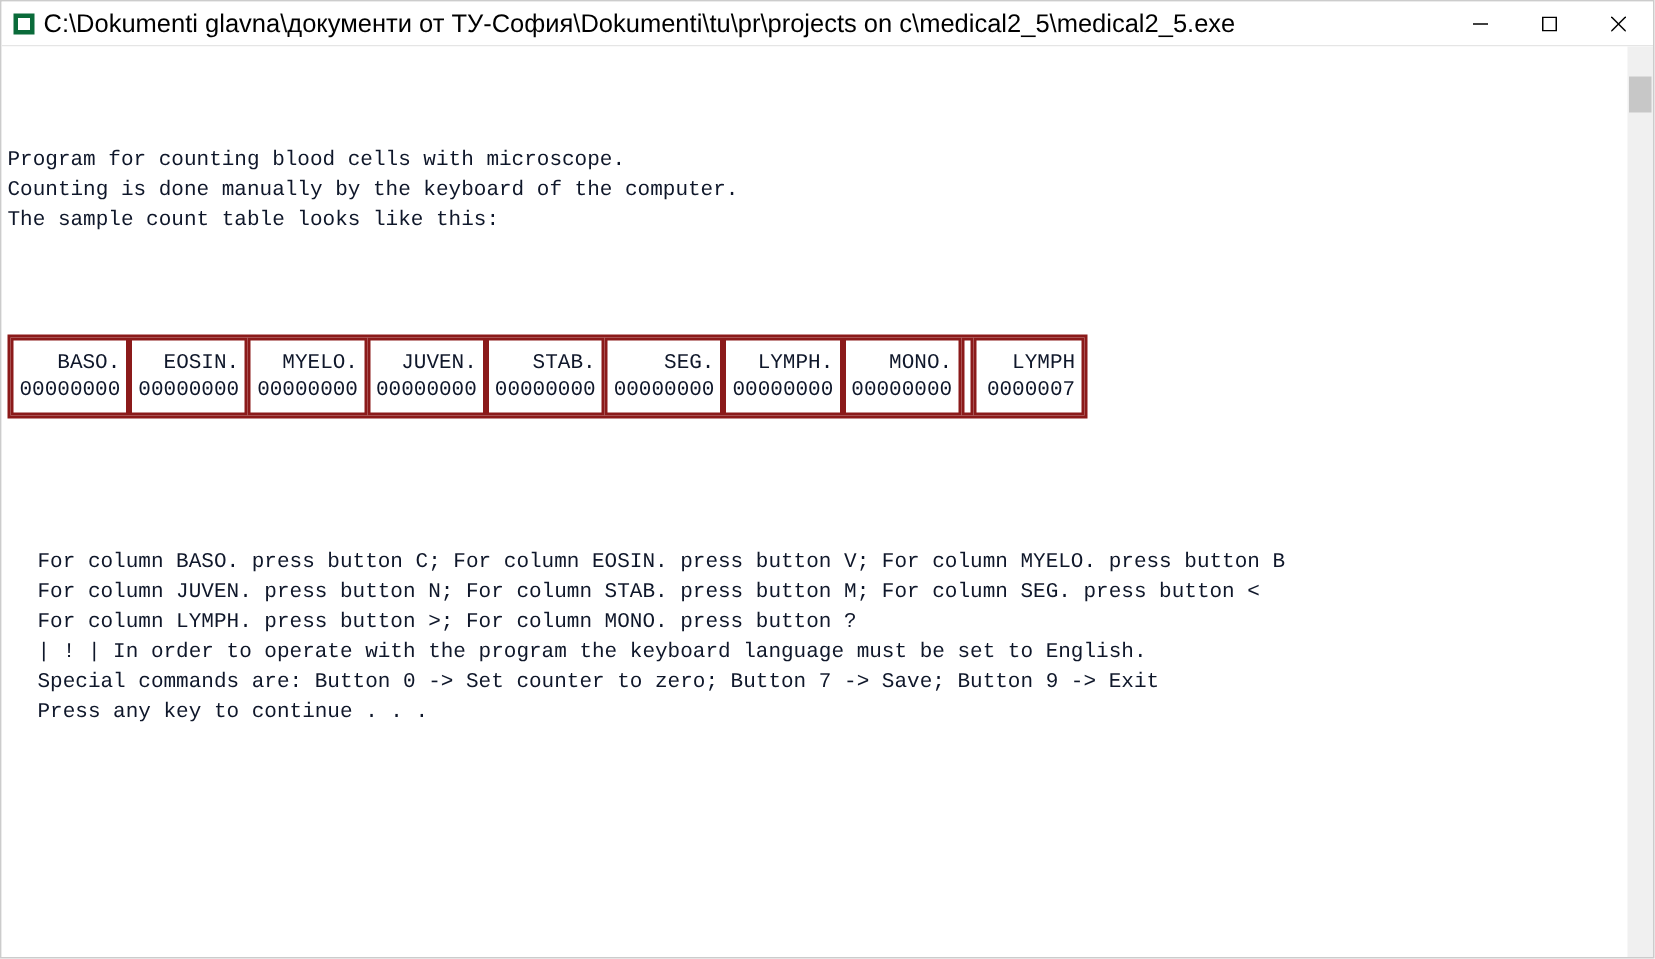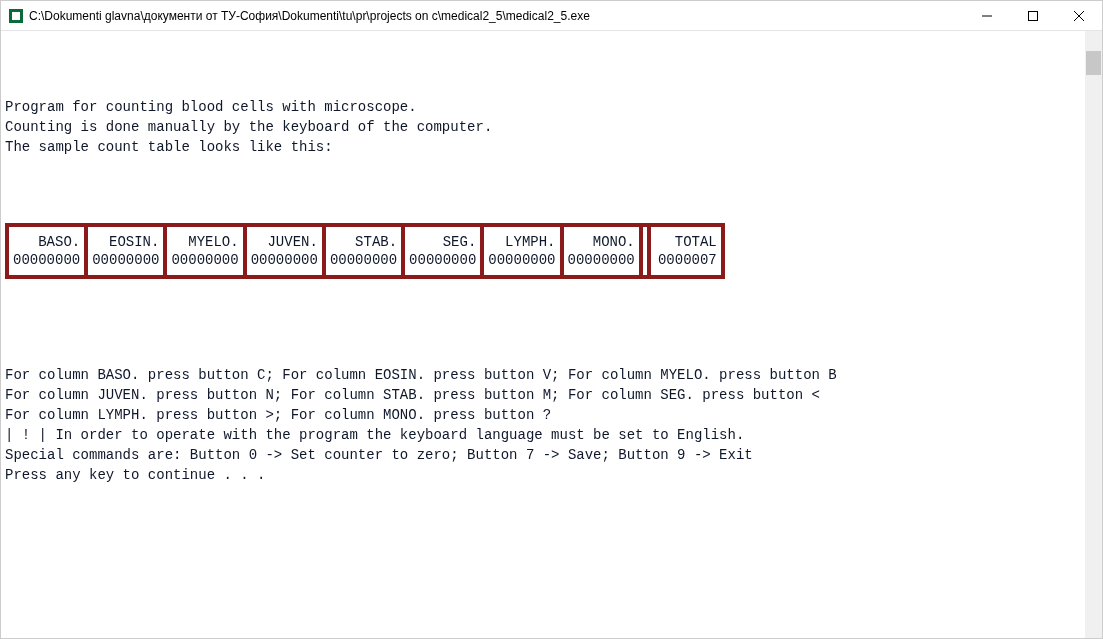--- a/index.html
+++ b/index.html
@@ -13,21 +13,21 @@
     overflow:hidden;
     border:1px solid #ccc;
   }
   .titlebar {
     height:30px;
     background:#fff;
     display:flex;
     align-items:center;
     border-bottom:1px solid #e5e5e5;
     font-family:"Segoe UI",Tahoma,sans-serif;
-    font-size:12px;
+    font-size:17px;
     color:#000;
   }
   .titlebar .app-icon {
     width:14px;height:14px;
     margin:0 6px 0 8px;
     display:inline-block;
     background:#fff;
     border:3px solid #0a6b3a;
   }
   .titlebar .title { flex:1; white-space:nowrap; overflow:hidden; }
@@ -70,21 +70,21 @@
     border:2px solid #8b1a1a;
     padding:6px 4px;
     text-align:right;
     line-height:18px;
     vertical-align:middle;
     font-family:"Consolas","Courier New",monospace;
     min-width:74px;
   }
   table.cells td.narrow { min-width:8px; padding:6px 1px; }
   .intro, .outro { }
-  .outro { margin-top:6px; }
+  .outro { margin-top:6px;margin-left:20px; }
 </style>
 </head>
 <body>
 
 <div class="titlebar">
   <span class="app-icon"></span>
   <span class="title">C:\Dokumenti glavna\документи от ТУ-София\Dokumenti\tu\pr\projects on c\medical2_5\medical2_5.exe</span>
   <div class="btns">
     <div class="btn">
       <svg width="10" height="10">
@@ -108,21 +108,21 @@
 <div class="console">
   <div class="intro">
 <span>Program for counting blood cells with microscope.</span>
 <span>Counting is done manually by the keyboard of the computer.</span>
 <span>The sample count table looks like this:</span></div>
 
   <table class="cells">
     <tbody><tr id="hdr-row">
       
       <td>BASO.<br>00000000</td><td>EOSIN.<br>00000000</td><td>MYELO.<br>00000000</td><td>JUVEN.<br>00000000</td><td>STAB.<br>00000000</td><td>SEG.<br>00000000</td><td>LYMPH.<br>00000000</td><td>MONO.<br>00000000</td><td class="narrow"></td>
-      <td><span>TOTAL</span><br><span>0000007</span></td>
+      <td><span>LYMPH</span><br><span>0000007</span></td>
     </tr>
   </tbody></table>
 
   <div class="outro">
 <span>For column BASO. press button C; For column EOSIN. press button V; For column MYELO. press button B</span>
 <span>For column JUVEN. press button N; For column STAB. press button M; For column SEG. press button &lt;</span>
 <span>For column LYMPH. press button &gt;; For column MONO. press button ?</span>
 <span>| ! | In order to operate with the program the keyboard language must be set to English.</span>
 <span>Special commands are: Button 0 -&gt; Set counter to zero; Button 7 -&gt; Save; Button 9 -&gt; Exit</span>
 <span>Press any key to continue . . .</span></div>

